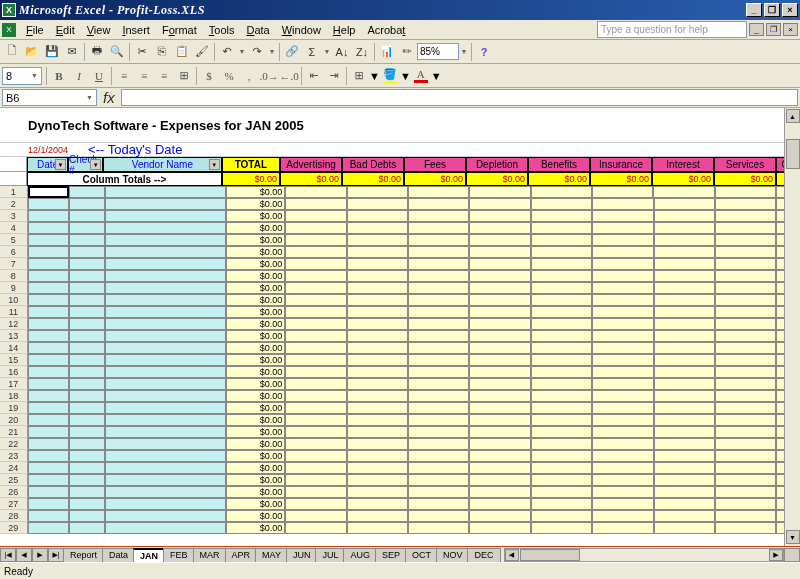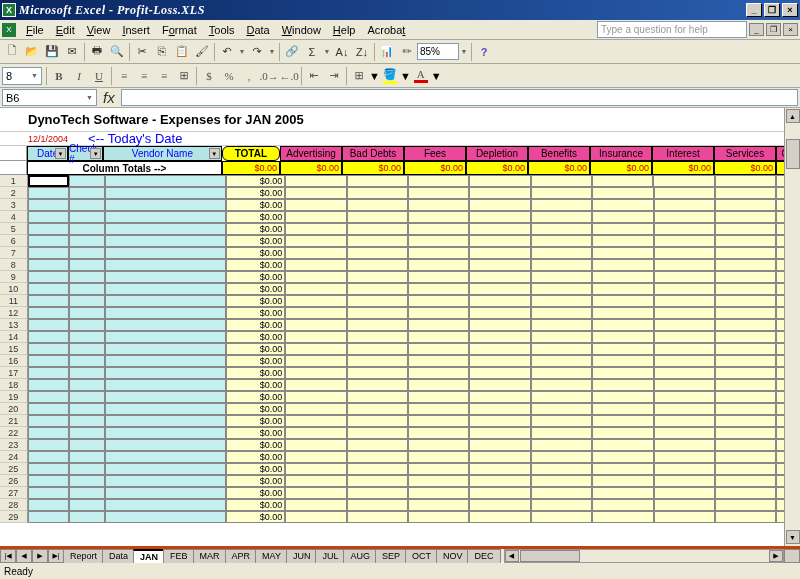--- a/index.html
+++ b/index.html
@@ -32,29 +32,29 @@
 .fmtbar .under-red { border-bottom:3px solid #d00; width:14px; text-align:center;}
 .fmtbar .under-yel { border-bottom:3px solid #ff0; width:14px; text-align:center;}
 
 .namebox-row { height:20px; background:#ece9d8; display:flex; align-items:center; padding:0 2px; border-bottom:1px solid #aca899; }
 .namebox { width:95px; height:17px; border:1px solid #7f9db9; background:#fff; font-size:11px; padding:0 3px; display:flex; align-items:center;}
 .namebox .arr { margin-left:auto; font-size:7px; color:#666;}
 .fx { font-style:italic; font-size:15px; margin:0 6px; color:#333;}
 .formula-bar { flex:1; height:17px; border:1px solid #7f9db9; background:#fff; }
 
 .sheet-area { position:relative; height:438px; background:#fff; }
-.sheet-title-row { height:24px; display:flex; align-items:center; font-weight:bold; font-size:13px; padding-left:28px; background:#fff; border-bottom:1px solid #ccc;}
+.sheet-title-row { height:35px; display:flex; align-items:center; font-weight:bold; font-size:13px; padding-left:28px; background:#fff; border-bottom:1px solid #ccc;}
 .sheet-date-row { height:14px; display:flex; align-items:center; padding-left:28px; font-size:9px; background:#fff; border-bottom:1px solid #ccc;}
 .date-red { color:#c00; }
 .date-blue { color:#00f; font-size:13px; margin-left:20px;}
 
 .header-row { height:15px; display:flex; }
 .rowhdr-corner { width:28px; background:#fff; border-right:1px solid #999; border-bottom:1px solid #999;}
 .col-header { background:#b4e4e4; border:1px solid #000; font-size:10px; display:flex; align-items:center; justify-content:center; color:#00f; font-weight:normal; position:relative;}
-.col-header.total { background:#ff0; font-weight:bold; color:#000;border-radius:6px;}
+.col-header.total { background:#ff0; font-weight:bold; color:#000;}
 .col-header.green { background:#ec4899; color:#000;}
 .col-header .dd-arrow { position:absolute; right:1px; width:11px; height:11px; background:#d4d0c8; border:1px solid #888; font-size:6px; display:flex; align-items:center; justify-content:center; color:#000;}
 
 .totals-row { height:14px; display:flex;}
 .totals-label { background:#fff; border:1px solid #000; font-weight:bold; font-size:10px; display:flex; align-items:center; justify-content:center;}
 .totals-cell { background:#ff0; border:1px solid #000; font-size:9px; color:#c00; display:flex; align-items:center; justify-content:flex-end; padding-right:2px;}
 
 .grid-body { height:358px; overflow:hidden; position:relative;}
 .data-row { height:12px; display:flex;}
 .rowhdr { width:28px; background:#ece9d8; border-right:1px solid #999; border-bottom:1px solid #ccc; font-size:9px; display:flex; align-items:center; justify-content:center; color:#333;}
@@ -63,21 +63,21 @@
 .cell.total { display:flex; align-items:center; justify-content:flex-end; padding-right:2px;}
 .cell.selected { background:#fff; border:2px solid #000;}
 
 .col-date { width:42px;} .col-check { width:36px;} .col-vendor { width:122px;}
 .col-total { width:60px;} .col-cat { width:62px;}
 
 .vscroll { position:absolute; right:0; top:0; width:16px; height:100%; background:#ece9d8; border-left:1px solid #999;}
 .vscroll .thumb { width:14px; height:30px; background:#d4d0c8; border:1px solid #888; margin:16px auto 0;}
 .vscroll .arr { width:14px; height:14px; background:#d4d0c8; border:1px solid #888; margin:1px auto; font-size:7px; display:flex; align-items:center; justify-content:center;}
 
-.tabs-row { height:16px; background:#ece9d8; display:flex; align-items:center; border-top:3px solid #c2410c; font-size:9px;}
+.tabs-row { height:16px; background:#ece9d8; display:flex; align-items:center; border-top:1px solid #c2410c; font-size:9px;}
 .tab-nav { width:16px; height:14px; background:#d4d0c8; border:1px solid #888; display:flex; align-items:center; justify-content:center; font-size:7px;}
 .sheet-tab { padding:1px 6px; background:#fff; border:1px solid #888; border-bottom:none; margin:0 -1px;}
 .sheet-tab.active { background:#fff; font-weight:bold; border-top:2px solid #000;}
 .sheet-tab.inactive { background:#d4d0c8;}
 .hscroll { flex:1; height:14px; background:#ece9d8; border:1px solid #999; margin-left:4px; position:relative;}
 .hscroll .arr { position:absolute; width:14px; height:12px; background:#d4d0c8; border:1px solid #888; top:0; font-size:7px; display:flex; align-items:center; justify-content:center;}
 .hscroll .thumb { position:absolute; left:15px; width:60px; height:12px; background:#d4d0c8; border:1px solid #888;}
 
 .statusbar { height:17px; background:#ece9d8; border-top:1px solid #fff; font-size:10px; padding:1px 4px; display:flex; align-items:center;}
 </style>

